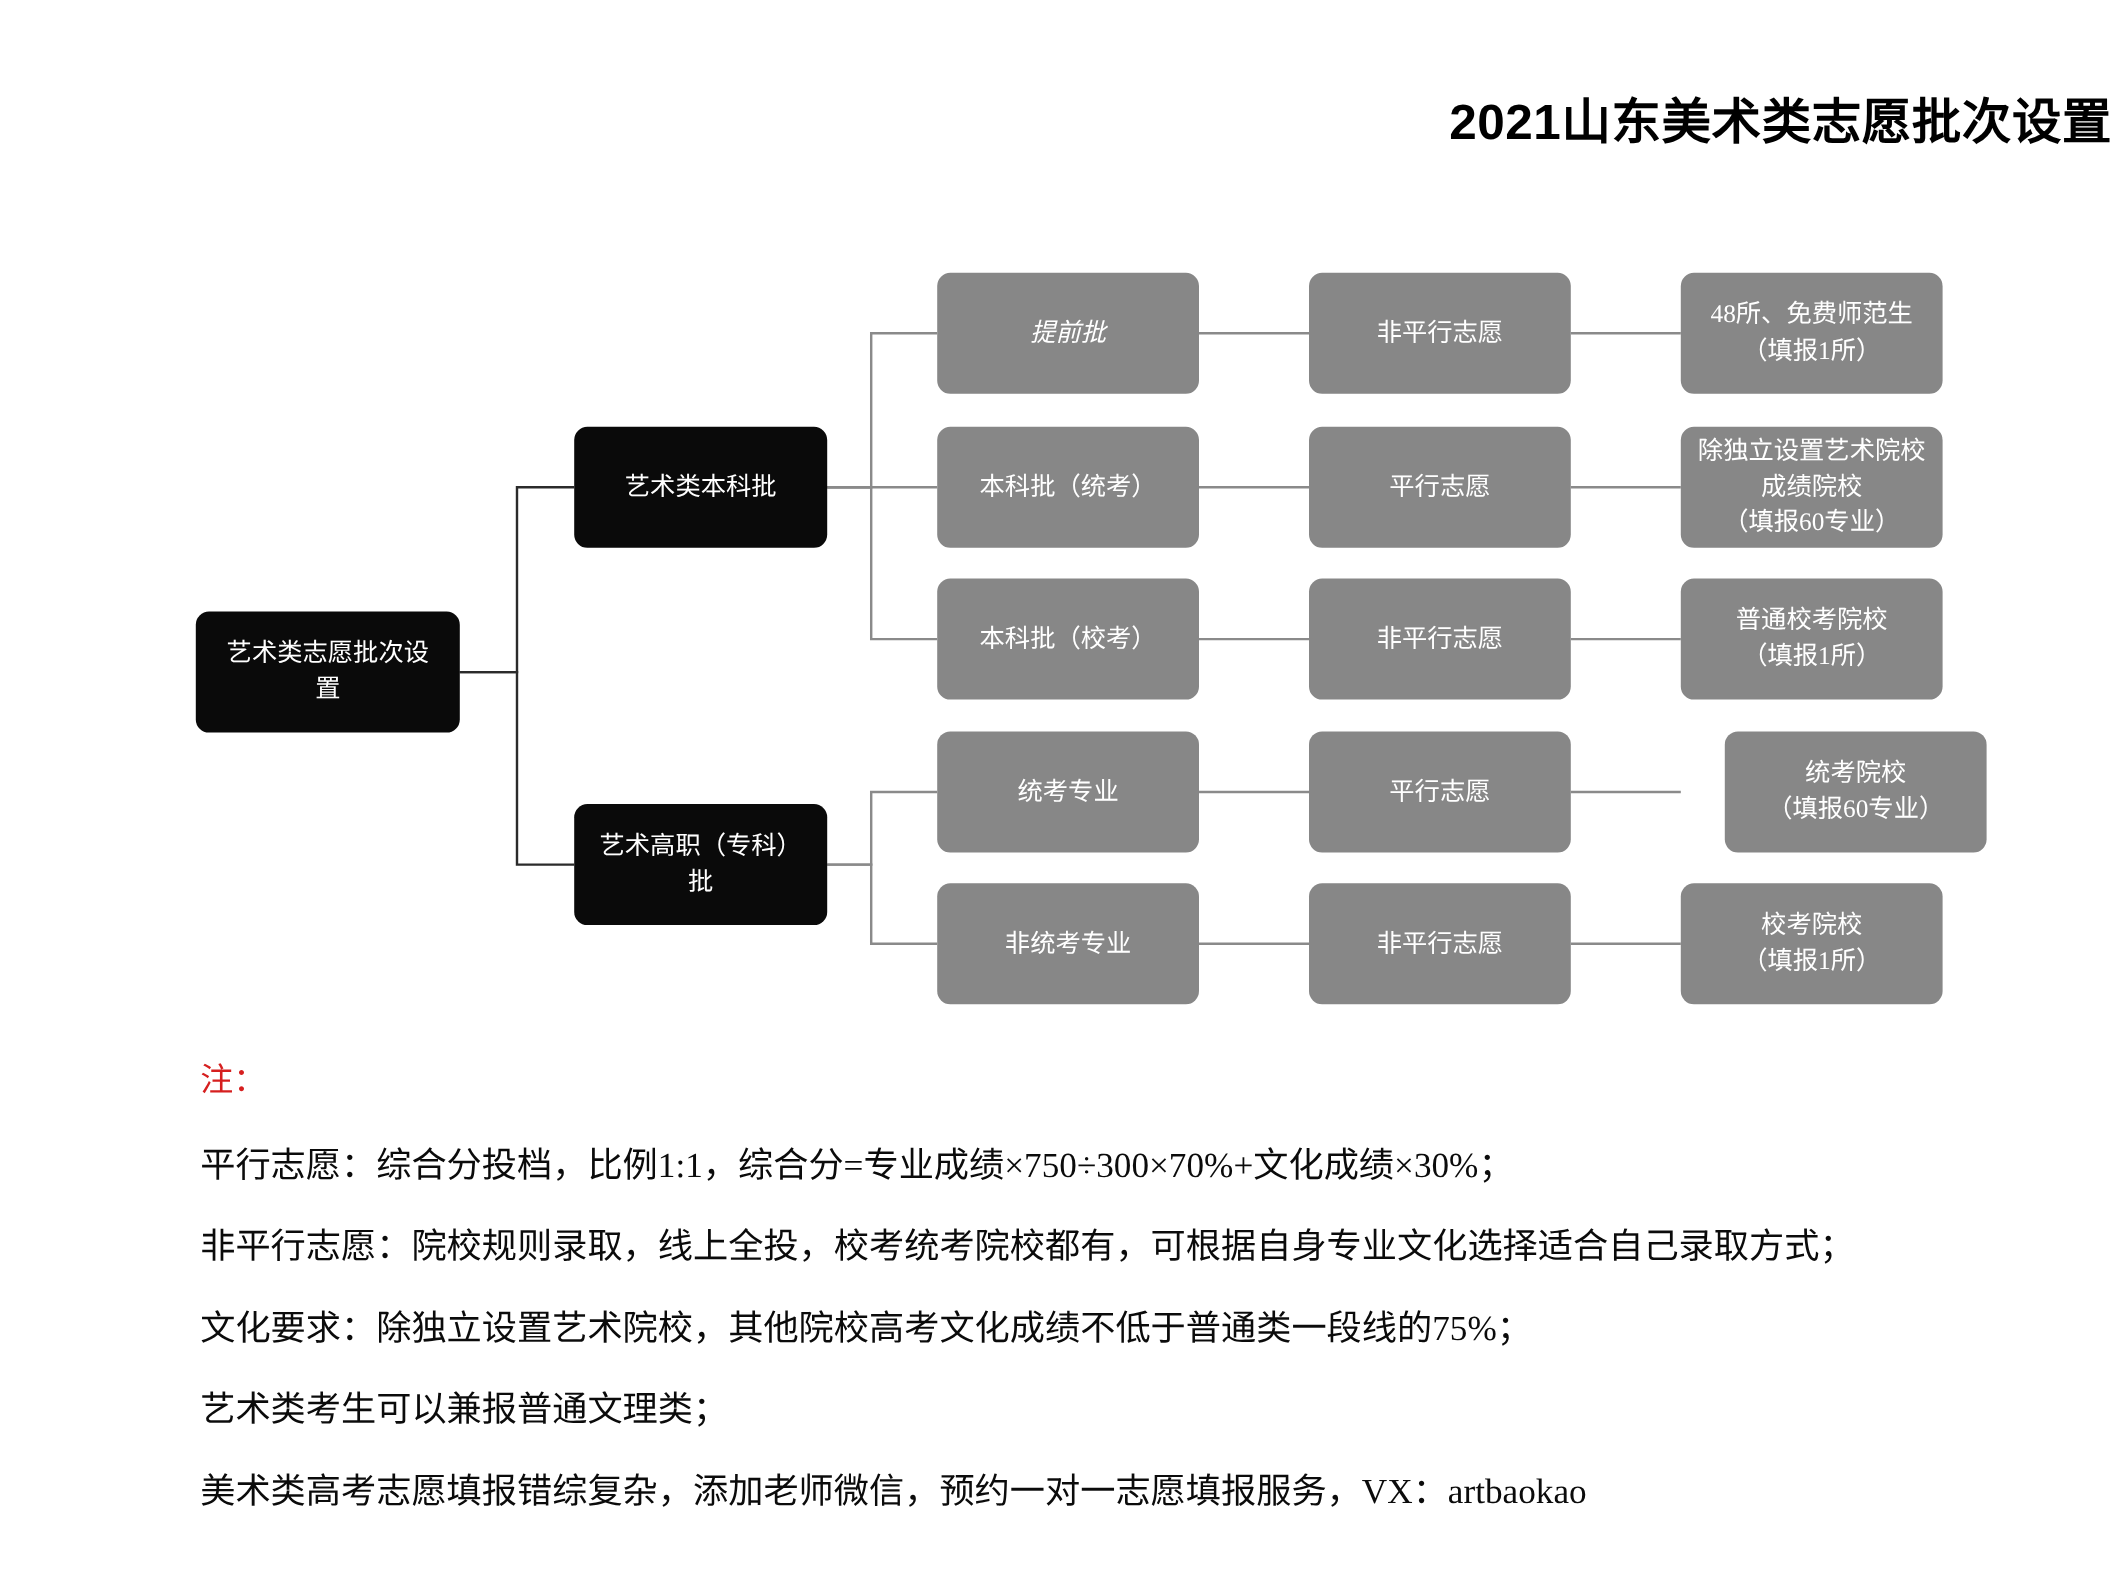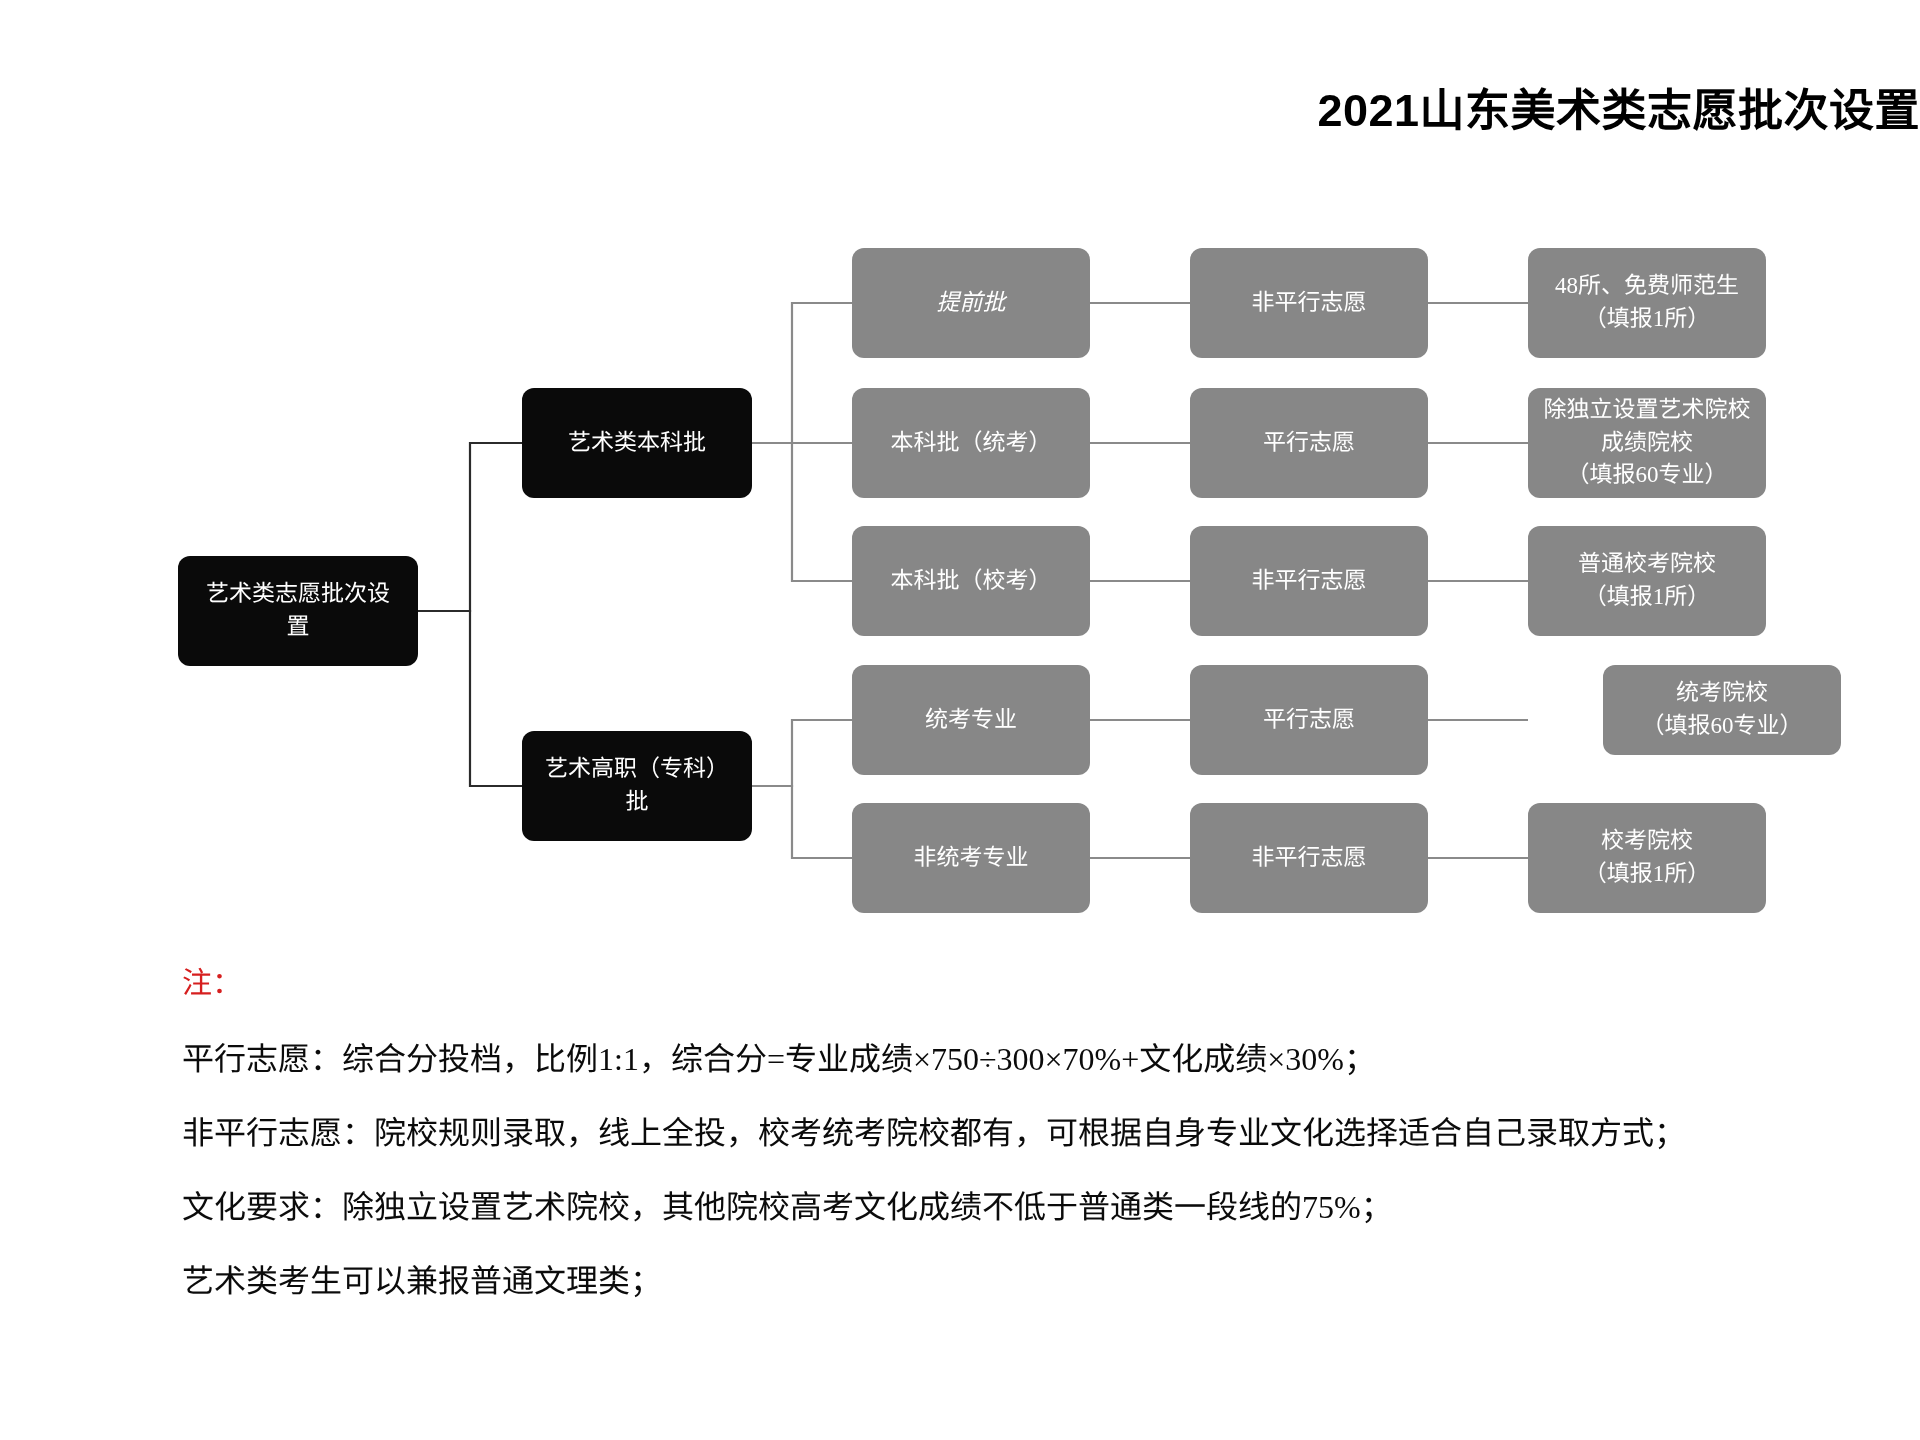--- a/index.html
+++ b/index.html
@@ -183,30 +183,31 @@
   </div>
   <div class="node gray" style="left:1528px; top:388px; width:238px; height:110px;">
     <span class="node-label">除独立设置艺术院校
 成绩院校
 （填报60专业）</span>
   </div>
   <div class="node gray" style="left:1528px; top:526px; width:238px; height:110px;">
     <span class="node-label">普通校考院校
 （填报1所）</span>
   </div>
-  <div class="node gray" style="left:1603px; top:665px; width:238px; height:90px;">
+  <div class="node gray" style="left:1568px; top:665px; width:238px; height:110px;">
     <span class="node-label">统考院校
 （填报60专业）</span>
   </div>
   <div class="node gray" style="left:1528px; top:803px; width:238px; height:110px;">
     <span class="node-label">校考院校
 （填报1所）</span>
   </div>
 
 </div>
 
 <div id="notes">
   <div id="notes-heading">注：</div>
   <p class="note-line">平行志愿：综合分投档，比例1:1，综合分=专业成绩×750÷300×70%+文化成绩×30%；</p>
   <p class="note-line">非平行志愿：院校规则录取，线上全投，校考统考院校都有，可根据自身专业文化选择适合自己录取方式；</p>
   <p class="note-line">文化要求：除独立设置艺术院校，其他院校高考文化成绩不低于普通类一段线的75%；</p>
   <p class="note-line">艺术类考生可以兼报普通文理类；</p>
+  <p class="note-line">美术类高考志愿填报错综复杂，添加老师微信，预约一对一志愿填报服务，VX：artbaokao</p>
 </div>
 
 </body></html>

